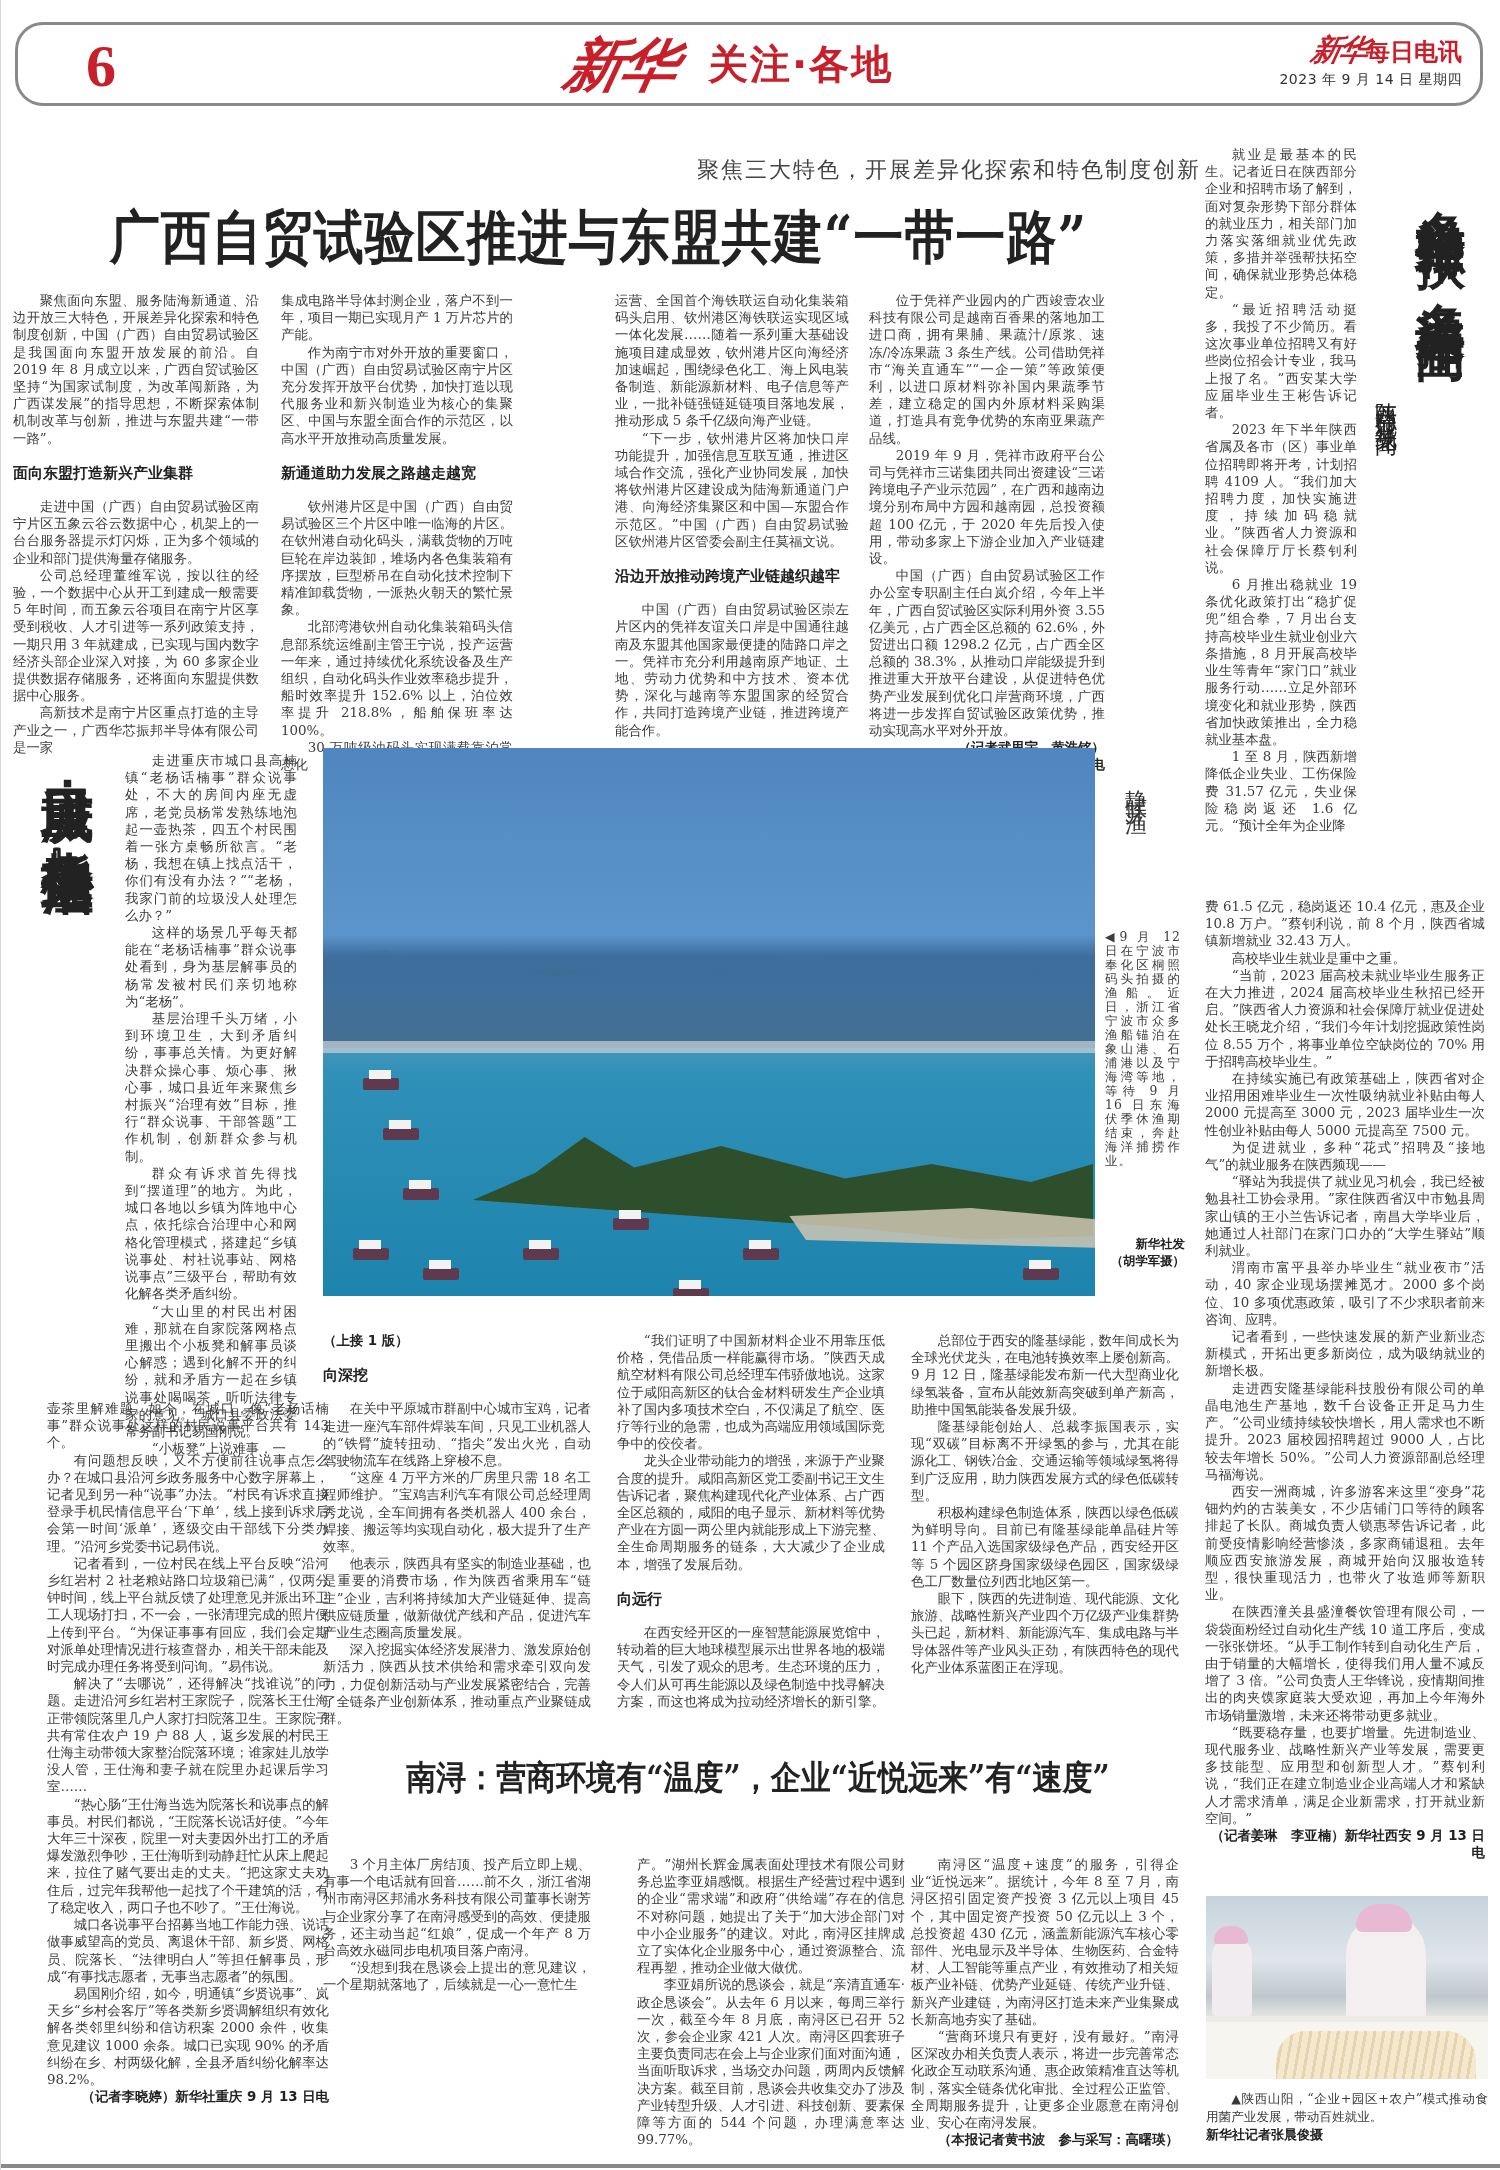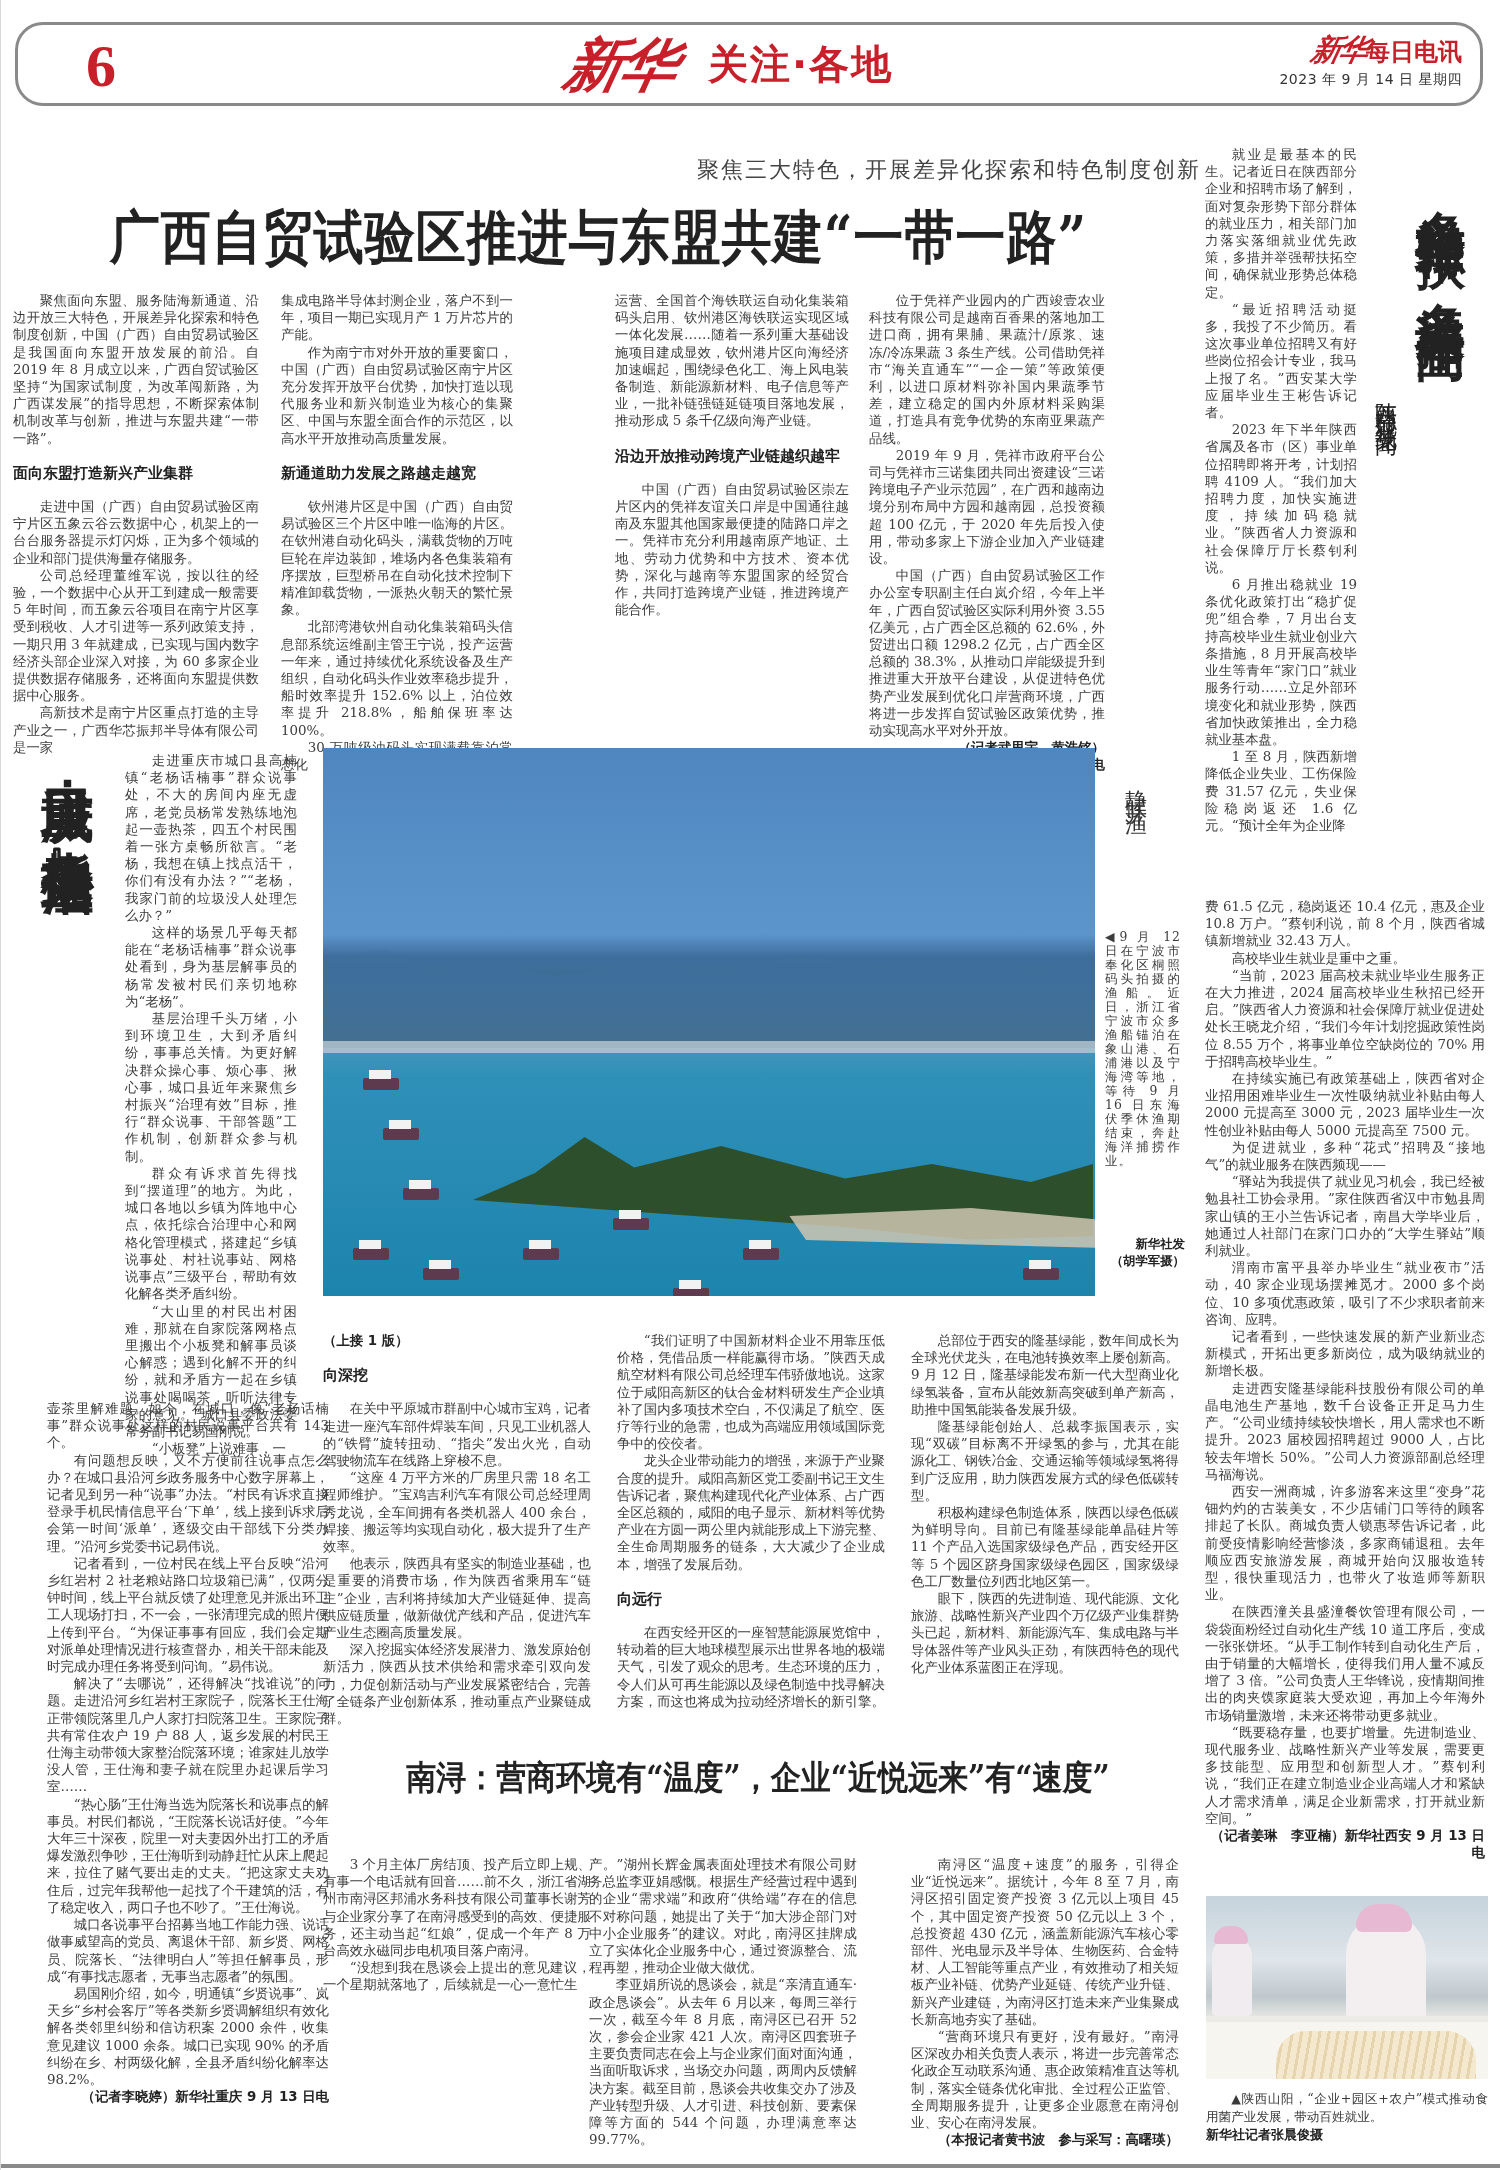--- a/index.html
+++ b/index.html
@@ -115,20 +115,21 @@
     <p class="noindent">集成电路半导体封测企业，落户不到一年，项目一期已实现月产 1 万片芯片的产能。</p>
     <p>作为南宁市对外开放的重要窗口，中国（广西）自由贸易试验区南宁片区充分发挥开放平台优势，加快打造以现代服务业和新兴制造业为核心的集聚区、中国与东盟全面合作的示范区，以高水平开放推动高质量发展。</p>
     <p class="sub">新通道助力发展之路越走越宽</p>
     <p>钦州港片区是中国（广西）自由贸易试验区三个片区中唯一临海的片区。在钦州港自动化码头，满载货物的万吨巨轮在岸边装卸，堆场内各色集装箱有序摆放，巨型桥吊在自动化技术控制下精准卸载货物，一派热火朝天的繁忙景象。</p>
     <p>北部湾港钦州自动化集装箱码头信息部系统运维副主管王宁说，投产运营一年来，通过持续优化系统设备及生产组织，自动化码头作业效率稳步提升，船时效率提升 152.6% 以上，泊位效率提升 218.8%，船舶保班率达 100%。</p>
     <p>30 万吨级油码头实现满载靠泊常态化</p>
   </div>
 
   <div class="col" style="left:614px; top:292px; width:234px;">
     <p class="noindent">运营、全国首个海铁联运自动化集装箱码头启用、钦州港区海铁联运实现区域一体化发展……随着一系列重大基础设施项目建成显效，钦州港片区向海经济加速崛起，围绕绿色化工、海上风电装备制造、新能源新材料、电子信息等产业，一批补链强链延链项目落地发展，推动形成 5 条千亿级向海产业链。</p>
+    <p>“下一步，钦州港片区将加快口岸功能提升，加强信息互联互通，推进区域合作交流，强化产业协同发展，加快将钦州港片区建设成为陆海新通道门户港、向海经济集聚区和中国—东盟合作示范区。”中国（广西）自由贸易试验区钦州港片区管委会副主任莫福文说。</p>
     <p class="sub">沿边开放推动跨境产业链越织越牢</p>
     <p>中国（广西）自由贸易试验区崇左片区内的凭祥友谊关口岸是中国通往越南及东盟其他国家最便捷的陆路口岸之一。凭祥市充分利用越南原产地证、土地、劳动力优势和中方技术、资本优势，深化与越南等东盟国家的经贸合作，共同打造跨境产业链，推进跨境产能合作。</p>
   </div>
 
   <div class="col" style="left:868px; top:292px; width:236px;">
     <p>位于凭祥产业园内的广西竣壹农业科技有限公司是越南百香果的落地加工进口商，拥有果脯、果蔬汁/原浆、速冻/冷冻果蔬 3 条生产线。公司借助凭祥市“海关直通车”“一企一策”等政策便利，以进口原材料弥补国内果蔬季节差，建立稳定的国内外原材料采购渠道，打造具有竞争优势的东南亚果蔬产品线。</p>
     <p>2019 年 9 月，凭祥市政府平台公司与凭祥市三诺集团共同出资建设“三诺跨境电子产业示范园”，在广西和越南边境分别布局中方园和越南园，总投资额超 100 亿元，于 2020 年先后投入使用，带动多家上下游企业加入产业链建设。</p>
     <p>中国（广西）自由贸易试验区工作办公室专职副主任白岚介绍，今年上半年，广西自贸试验区实际利用外资 3.55 亿美元，占广西全区总额的 62.6%，外贸进出口额 1298.2 亿元，占广西全区总额的 38.3%，从推动口岸能级提升到推进重大开放平台建设，从促进特色优势产业发展到优化口岸营商环境，广西将进一步发挥自贸试验区政策优势，推动实现高水平对外开放。</p>
     <p class="byline">（记者武思宇　黄浩铭）</p>
     <p class="byline">新华社南宁 9 月 13 日电</p>
@@ -245,21 +246,21 @@
     <p>眼下，陕西的先进制造、现代能源、文化旅游、战略性新兴产业四个万亿级产业集群势头已起，新材料、新能源汽车、集成电路与半导体器件等产业风头正劲，有陕西特色的现代化产业体系蓝图正在浮现。</p>
   </div>
 
   <h2 class="nanxun-title">南浔：营商环境有“温度”，企业“近悦远来”有“速度”</h2>
 
   <div class="col" style="left:322px; top:1856px; width:268px;">
     <p>3 个月主体厂房结顶、投产后立即上规、有事一个电话就有回音……前不久，浙江省湖州市南浔区邦浦水务科技有限公司董事长谢芳与企业家分享了在南浔感受到的高效、便捷服务，还主动当起“红娘”，促成一个年产 8 万台高效永磁同步电机项目落户南浔。</p>
     <p>“没想到我在恳谈会上提出的意见建议，一个星期就落地了，后续就是一心一意忙生</p>
   </div>
 
-  <div class="col" style="left:588px; top:1856px; width:268px;">
+  <div class="col" style="left:636px; top:1856px; width:268px;">
     <p class="noindent">产。”湖州长辉金属表面处理技术有限公司财务总监李亚娟感慨。根据生产经营过程中遇到的企业“需求端”和政府“供给端”存在的信息不对称问题，她提出了关于“加大涉企部门对中小企业服务”的建议。对此，南浔区挂牌成立了实体化企业服务中心，通过资源整合、流程再塑，推动企业做大做优。</p>
     <p>李亚娟所说的恳谈会，就是“亲清直通车·政企恳谈会”。从去年 6 月以来，每周三举行一次，截至今年 8 月底，南浔区已召开 52 次，参会企业家 421 人次。南浔区四套班子主要负责同志在会上与企业家们面对面沟通，当面听取诉求，当场交办问题，两周内反馈解决方案。截至目前，恳谈会共收集交办了涉及产业转型升级、人才引进、科技创新、要素保障等方面的 544 个问题，办理满意率达 99.77%。</p>
   </div>
 
   <div class="col" style="left:910px; top:1856px; width:268px;">
     <p>南浔区“温度+速度”的服务，引得企业“近悦远来”。据统计，今年 8 至 7 月，南浔区招引固定资产投资 3 亿元以上项目 45 个，其中固定资产投资 50 亿元以上 3 个，总投资超 430 亿元，涵盖新能源汽车核心零部件、光电显示及半导体、生物医药、合金特材、人工智能等重点产业，有效推动了相关短板产业补链、优势产业延链、传统产业升链、新兴产业建链，为南浔区打造未来产业集聚成长新高地夯实了基础。</p>
     <p>“营商环境只有更好，没有最好。”南浔区深改办相关负责人表示，将进一步完善常态化政企互动联系沟通、惠企政策精准直达等机制，落实全链条优化审批、全过程公正监管、全周期服务提升，让更多企业愿意在南浔创业、安心在南浔发展。</p>
     <p class="byline">（本报记者黄书波　参与采写：高曙瑛）</p>
   </div>
 

